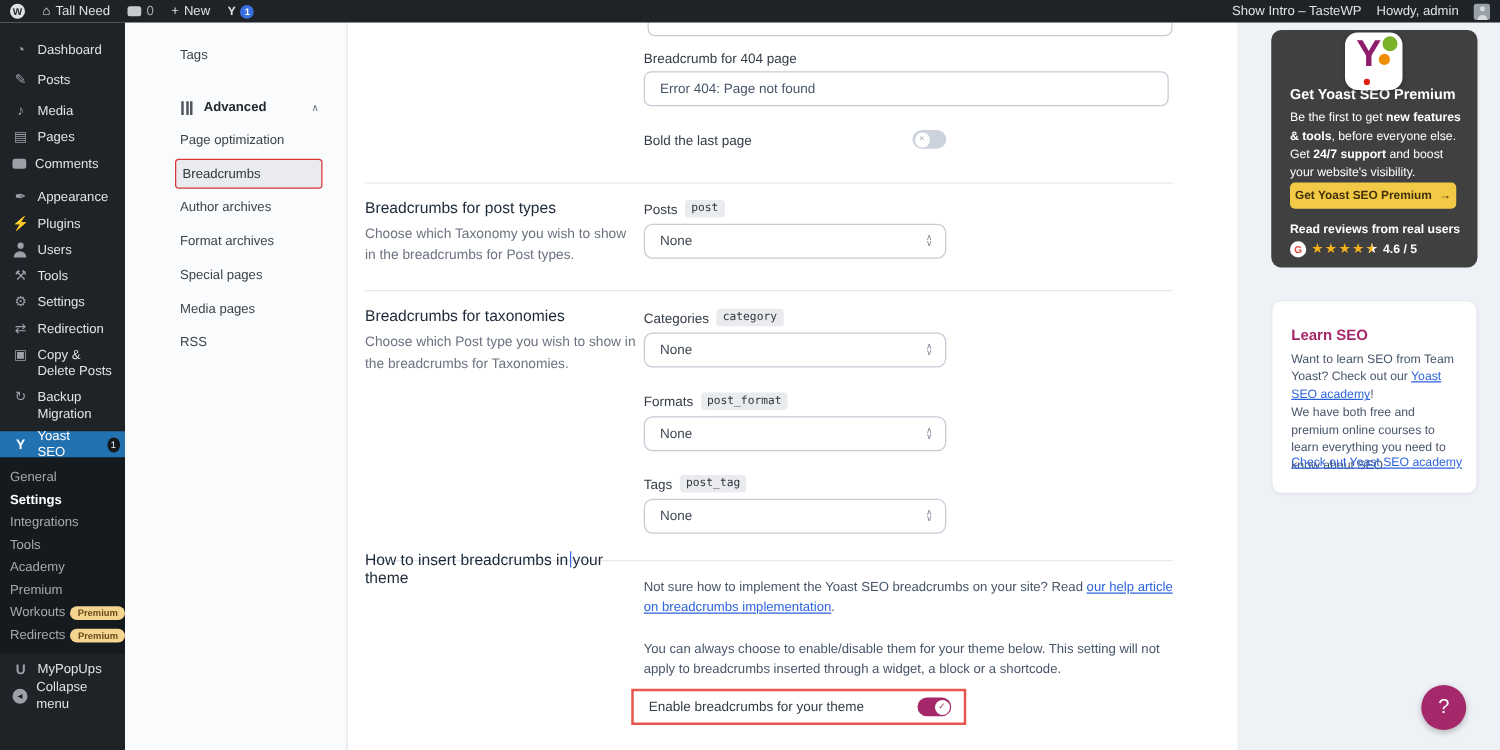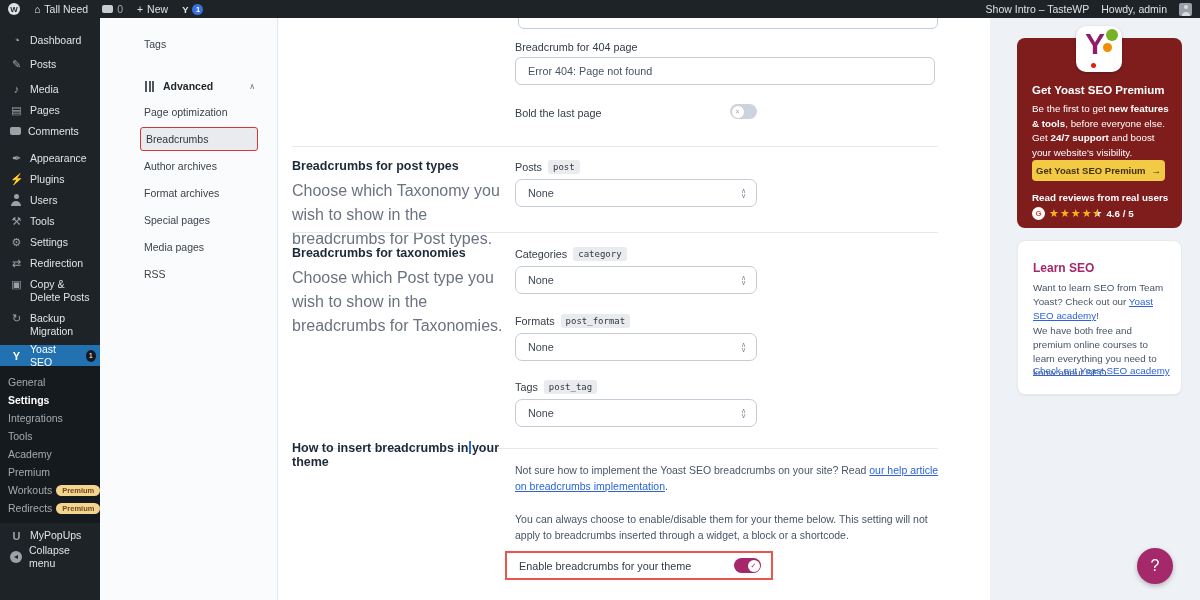--- a/index.html
+++ b/index.html
@@ -38,39 +38,39 @@
   .sni{height:27px;display:flex;align-items:center;padding-left:44px;font-size:10.5px;color:#3c434a}
   .sni-tags{height:24px}
   .sni-adv{height:24px;margin-top:18px;font-weight:bold;color:#23282d}
   .sliders{width:11px;height:11px;margin-right:8px;background:linear-gradient(#50575e,#50575e) 1px 0/2px 11px no-repeat,linear-gradient(#50575e,#50575e) 4.5px 0/2px 11px no-repeat,linear-gradient(#50575e,#50575e) 8px 0/2px 11px no-repeat}
   .advchev{margin-left:auto;margin-right:22px;color:#6b7075;font-size:8px;font-weight:normal}
   .sni-sel{padding-left:0}
   .selbox{margin-left:40px;width:118px;height:24px;background:#e9ebef;border:1.6px solid #d63638;border-radius:3px;display:flex;align-items:center;padding-left:5px;color:#2f353b}
   
   .main{position:absolute;left:278px;top:18px;width:712px;bottom:0;background:#fff;overflow:hidden;z-index:20}
   .divider{position:absolute;left:14px;width:646px;height:1px;background:#e5e8ec}
-  .sect-h{position:absolute;font-size:12.5px;font-weight:bold;color:#1d2939}
-  .sect-d{position:absolute;width:220px;font-size:16px;color:#6b7280;line-height:1.5}
-  .flabel{position:absolute;font-size:10.8px;font-weight:500;color:#333c47;display:flex;align-items:center;gap:6px}
+  .sect-h{position:absolute;font-size:12.5px;font-weight:normal;color:#1d2939}
+  .sect-d{position:absolute;width:220px;font-size:11px;color:#6b7280;line-height:1.5}
+  .flabel{position:absolute;font-size:10.8px;font-weight:500;color:#333c47;display:flex;align-items:flex-end;gap:6px}
   .code{font-family:"DejaVu Sans Mono",monospace;font-size:9px;background:#e9ebee;color:#303841;padding:2px 5px;border-radius:3px;font-weight:normal}
   .tinput{position:absolute;width:420px;height:28px;border:1px solid #c6ccd6;border-radius:6px;background:#fff;font-family:"Liberation Sans",sans-serif;font-size:10.8px;color:#475569;padding:0 12px;outline:none}
   .sel{position:absolute;width:242px;height:28px;background:#fff;border:1px solid #c6ccd6;border-radius:7px;display:flex;align-items:center;padding:0 10px 0 12px;font-size:10.8px;color:#3f4854}
   .chev{margin-left:auto;display:flex;flex-direction:column;line-height:5.5px;font-size:7px;color:#7c8694;text-align:center}
   .tg{position:absolute;width:27px;height:15px;border-radius:8px}
   .tg .knob{position:absolute;top:1.5px;width:12px;height:12px;border-radius:50%;background:#fff;display:flex;align-items:center;justify-content:center;font-size:7px;line-height:1}
   .tg-off{background:#cdd3dc}.tg-off .knob{left:1.5px;color:#9aa3af}
   .tg-on{background:#a4286a}.tg-on .knob{right:1.5px;color:#a4286a}
   .para{position:absolute;width:424px;font-size:10.5px;color:#475569;line-height:1.55}
   .lnk{color:#2d63dc;text-decoration:underline;cursor:pointer}
   .caret{display:inline-block;width:1.5px;height:13px;background:#2f6be4;vertical-align:-2px;margin:0 1px}
   .hlbox{position:absolute;left:227px;top:533px;width:268px;height:29px;border:2px solid #e8564e;background:#fff;display:flex;align-items:center;padding-left:12px}
   .hlbox .flabel2{font-size:10.8px;font-weight:500;color:#333c47}
   .hlbox .tg{right:10px;top:5px;left:auto}
   
-  .promo{position:absolute;left:1017px;top:38px;width:165px;height:190px;background:#7f1d1d;border-radius:8px;color:#fff;z-index:25}
+  .promo{position:absolute;left:1017px;top:24px;width:165px;height:190px;background:#404040;border-radius:8px;color:#fff;z-index:25}
   .ylogo{position:absolute;left:1076px;top:26px;width:46px;height:46px;background:#fff;border-radius:10px;box-shadow:0 1px 3px rgba(0,0,0,.25);z-index:26}
   .ylogo .yy{position:absolute;left:9px;top:1px;font-size:30px;font-weight:bold;color:#8f1d6b}
   .dot{position:absolute;border-radius:50%}
   .dot-g{width:12px;height:12px;background:#77b227;left:30px;top:3px}
   .dot-o{width:9px;height:9px;background:#ef8e00;left:27px;top:17px}
   .dot-r{width:5px;height:5px;background:#e31e0c;left:15px;top:37px}
   .promo-h{position:absolute;left:15px;top:46px;font-size:11.5px;font-weight:bold}
   .promo-p{position:absolute;left:15px;top:64px;width:137px;font-size:9.8px;line-height:1.5}
   .promo-btn{position:absolute;left:15px;top:122px;width:133px;height:21px;background:#f3ca45;border-radius:4px;color:#42300a;font-size:9.5px;font-weight:bold;display:flex;align-items:center;justify-content:center;gap:6px;cursor:pointer}
   .promo-r{position:absolute;left:15px;top:154px;font-size:9.8px;font-weight:bold}

